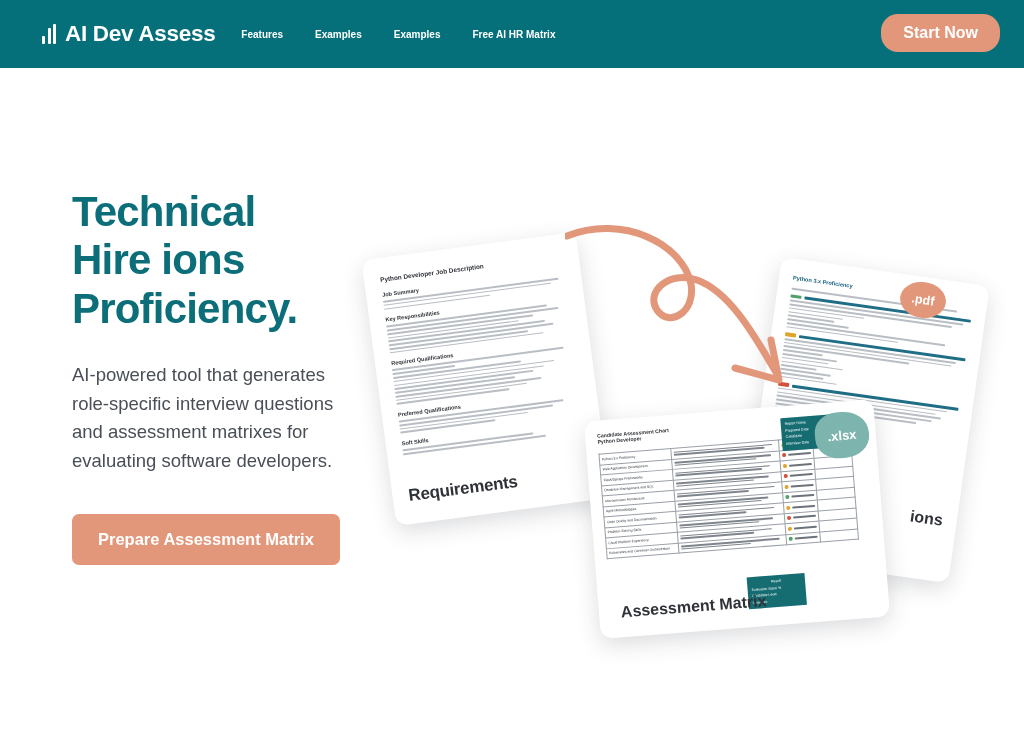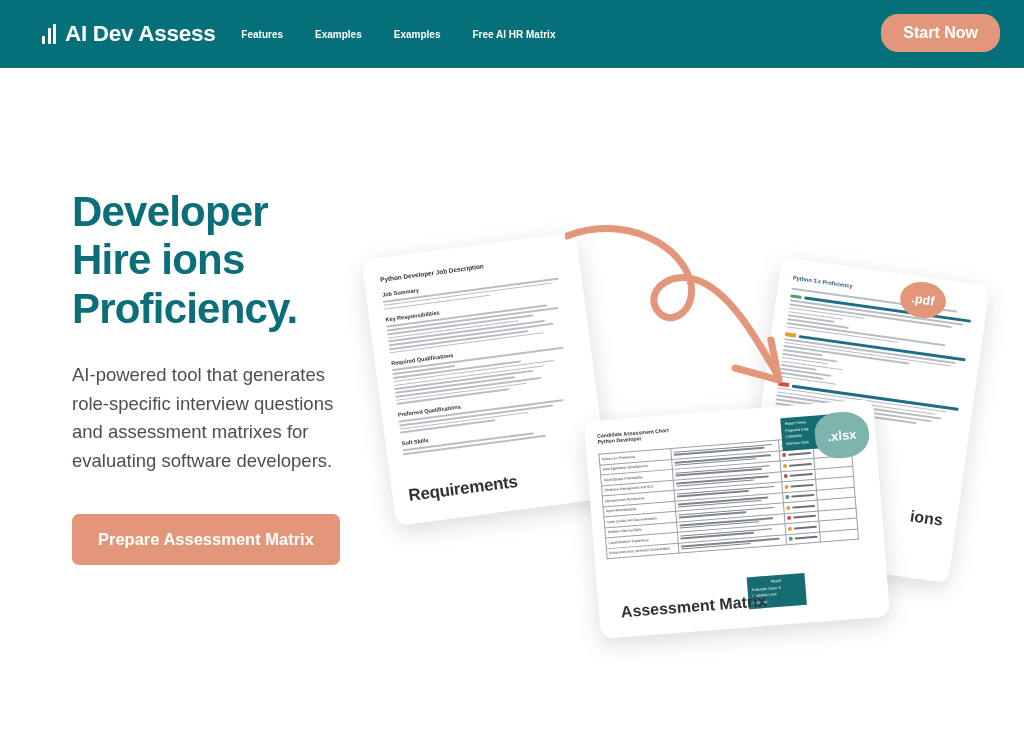--- a/index.html
+++ b/index.html
@@ -179,21 +179,21 @@
       <a class="nav-link">Examples</a>
       <a class="nav-link">Examples</a>
       <a class="nav-link">Free AI HR Matrix</a>
     </div>
 
     <button class="nav-cta">Start Now</button>
   </div>
 
   <div class="hero-text">
     <h1 class="hero-title">
-      <span>Developer</span>
+      <span>Technical</span>
       <span>Hire ions</span>
       <span>Proficiency.</span>
     </h1>
     <p class="hero-sub">AI-powered tool that generates role-specific interview questions and assessment matrixes for evaluating software developers.</p>
     <button class="hero-btn">Prepare Assessment Matrix</button>
   </div>
 
   <div class="stage">
 
     <svg class="arrow" width="260" height="185" viewBox="0 0 260 185">

